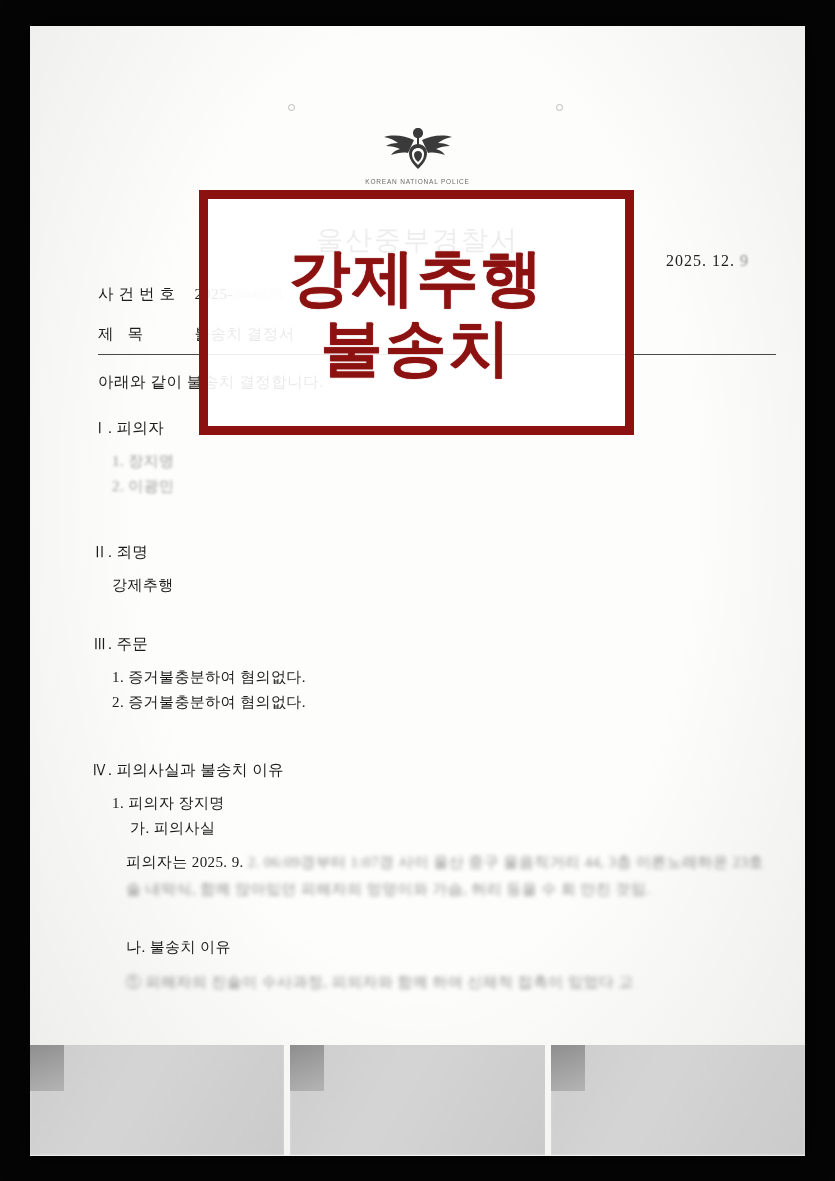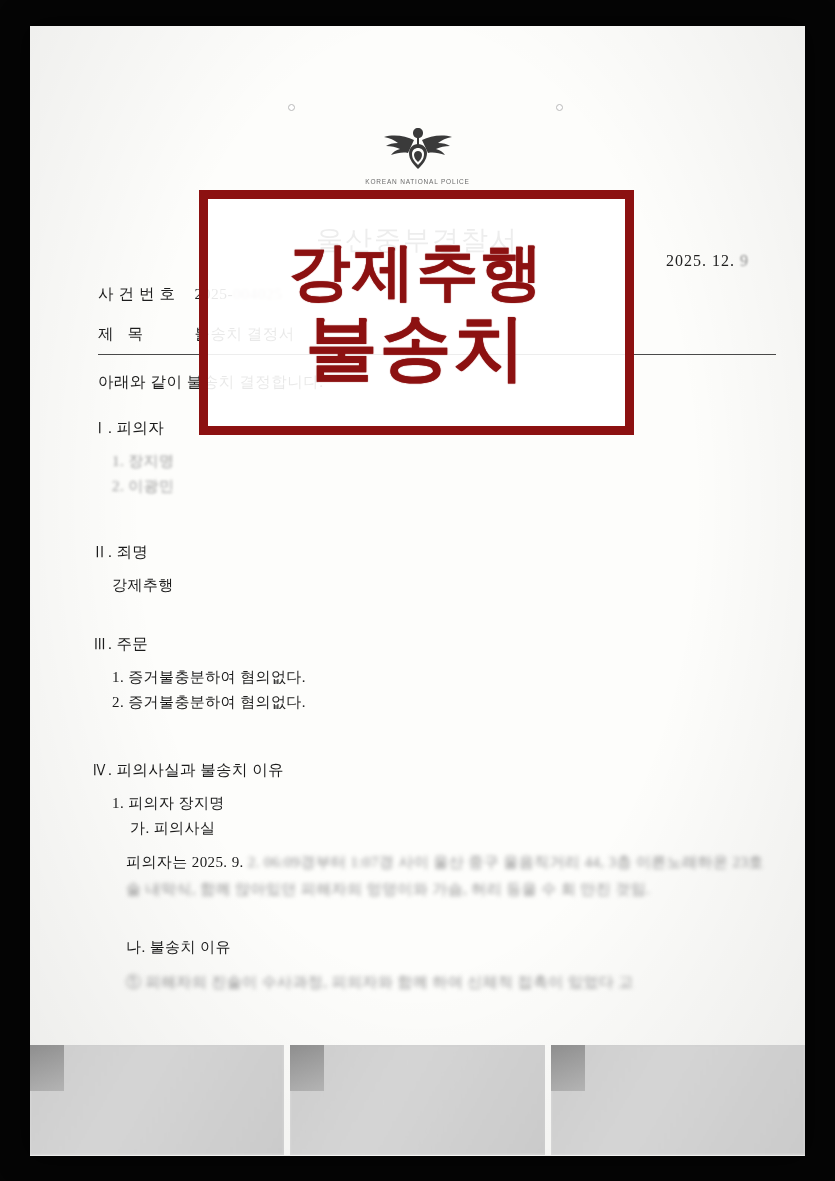--- a/index.html
+++ b/index.html
@@ -240,21 +240,21 @@
   }
   .stamp-line {
     font-family: "Liberation Sans", sans-serif;
     font-weight: bold;
     color: #8c1111;
     font-size: 62px;
     line-height: 1.12;
     letter-spacing: 2px;
     text-shadow: 0 0 1px #8c1111;
   }
-  .stamp-line.l2 { font-size: 72px; }
+  .stamp-line.l2 { font-size: 62px; }
 </style>
 </head>
 <body>
 
 <div class="page-frame">
 
   <div class="doc-sheet">
     <div class="sheet-inner">
 
       <div class="emblem-wrap">

